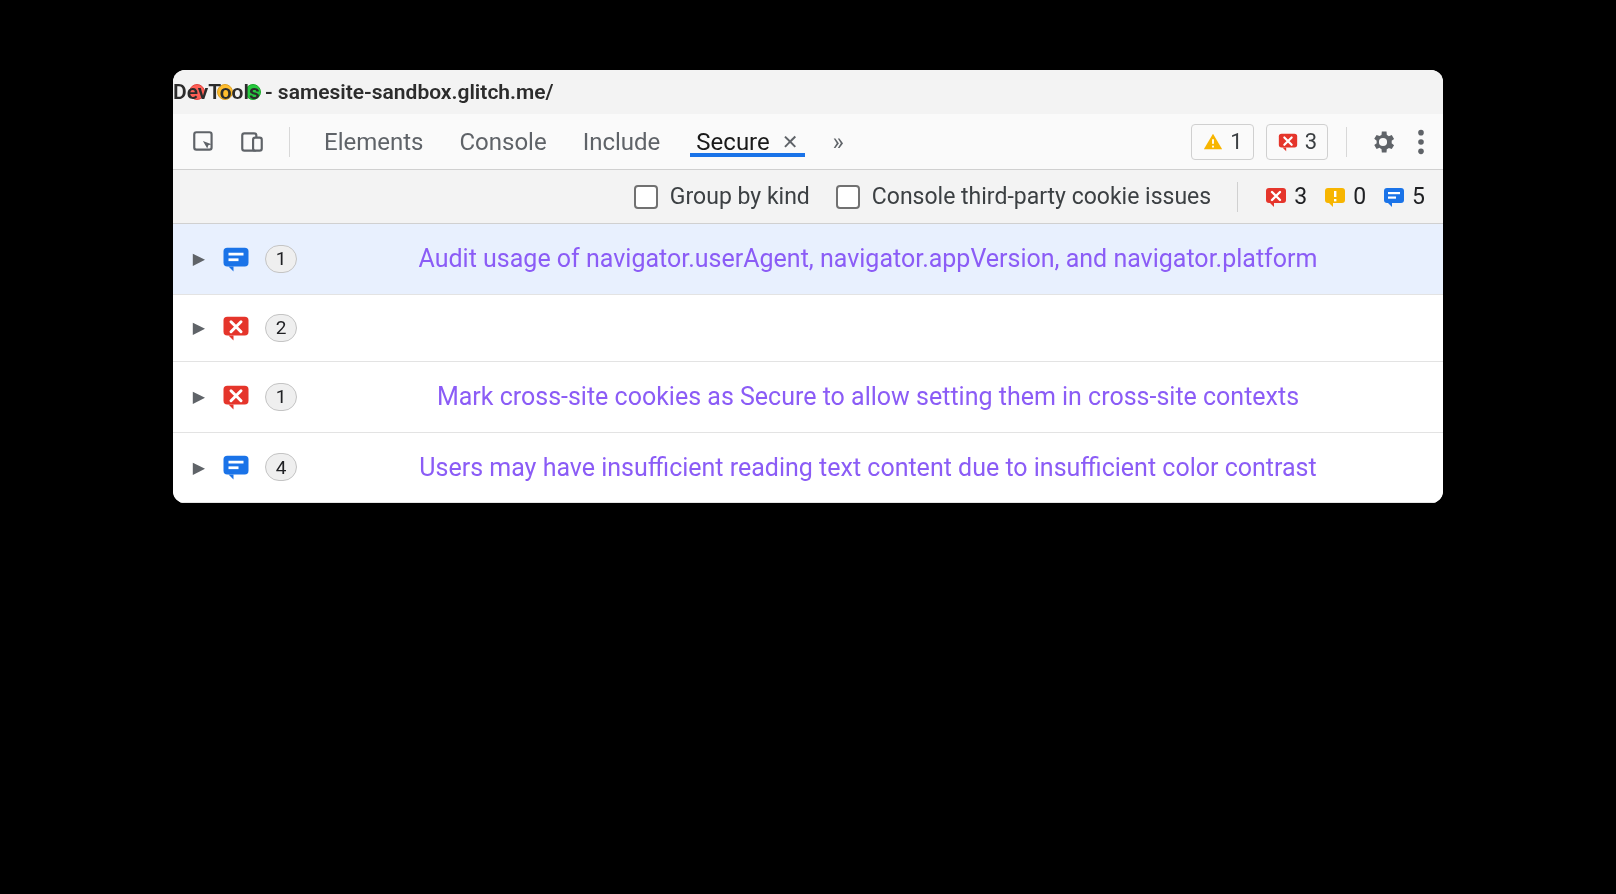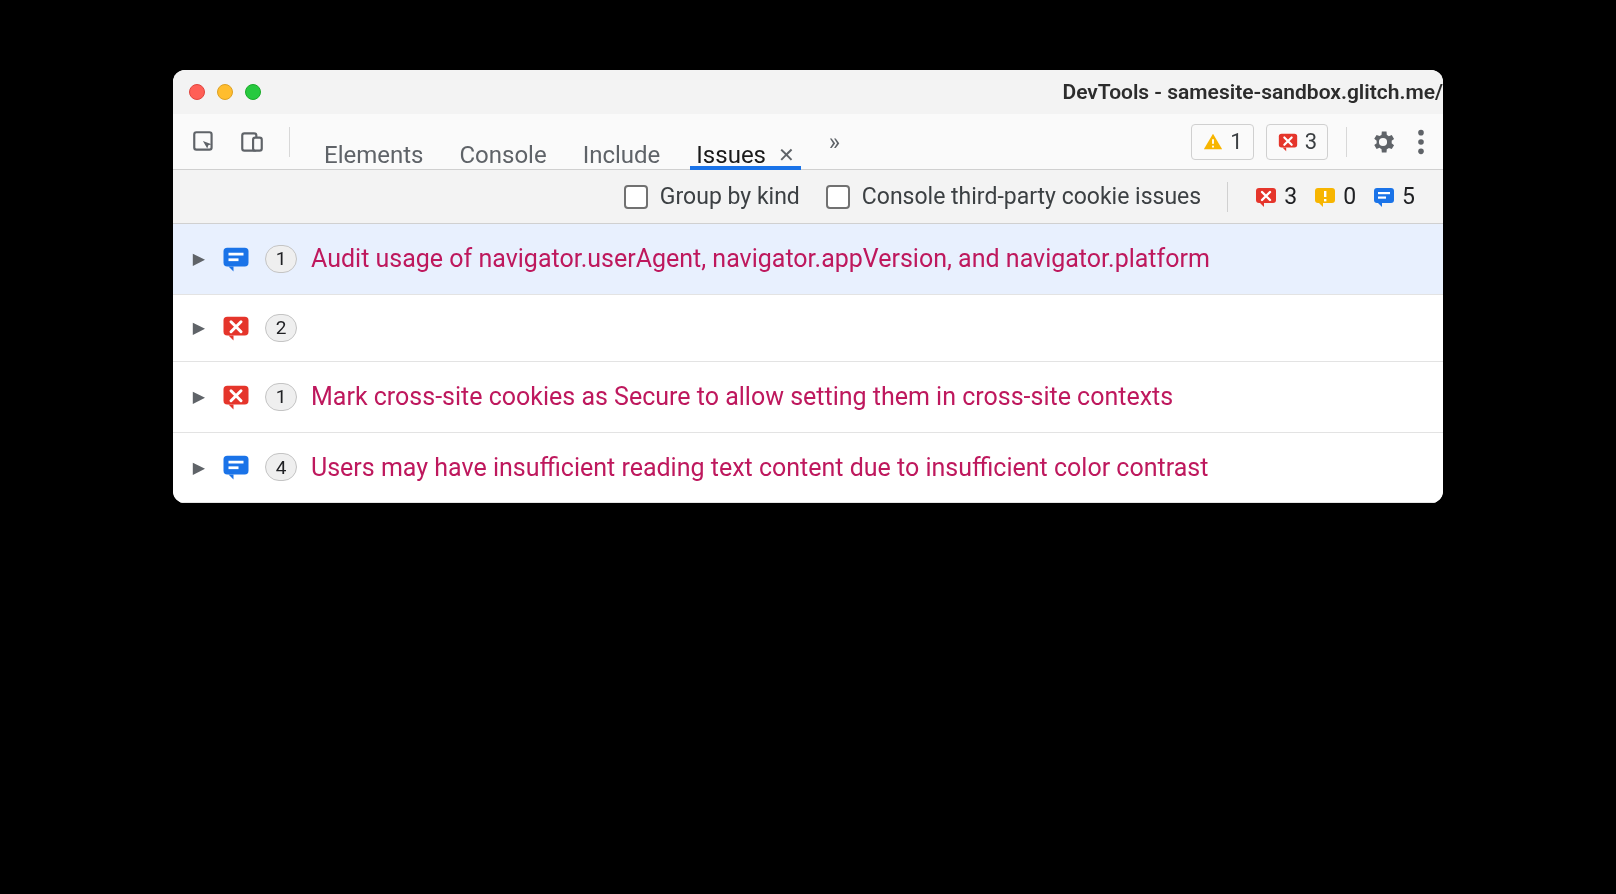--- a/index.html
+++ b/index.html
@@ -26,56 +26,56 @@
     align-items: center;
     padding: 0 16px;
     position: relative;
   }
   .traffic-lights { display: flex; gap: 12px; }
   .tl { width: 16px; height: 16px; border-radius: 50%; }
   .tl.red   { background: #ff5f56; border: 1px solid #e0443e; }
   .tl.amber { background: #ffbd2e; border: 1px solid #dea123; }
   .tl.green { background: #27c93f; border: 1px solid #1aab29; }
   .titlebar .title {
-    position: absolute; left: 0; right: 0; text-align: right;
+    position: absolute; left: 0; right: 0; text-align: left;
     font-size: 21px; font-weight: 600; color: #2c2c2c;
     pointer-events: none;
   }
   .toolbar {
     display: flex; align-items: center;
     height: 56px;
     padding: 0 14px;
     border-bottom: 1px solid #d0d0d0;
     background: #fafafa;
     gap: 10px;
   }
   .tb-left { display:flex; align-items:center; gap:14px; }
   .iconbtn { width: 34px; height: 34px; display:flex; align-items:center; justify-content:center; color:#5f6368; cursor:pointer; }
   .vsep { width:1px; height:30px; background:#d8d8d8; margin: 0 6px; }
-  .tabs { display:flex; align-items:flex-end; gap: 36px; margin-left: 18px; height:100%; }
+  .tabs { display:flex; align-items:center; gap: 36px; margin-left: 18px; height:100%; }
   .tab { display:flex; align-items:center; gap:8px; font-size:24px; color:#5f6368; cursor:pointer; position:relative; }
   .tab.active { color:#1a1a1a; }
   .tab.active::after {
     content:""; position:absolute; left:-6px; right:-6px; bottom:-1px; height:4px; background:#1a73e8;
   }
   .tab-close { font-size: 20px; color:#5f6368; margin-left:4px; cursor:pointer; }
   .chevrons { display:flex; align-items:center; margin-left:24px; color:#5f6368; font-size:24px; cursor:pointer; }
   .spacer { flex:1; }
   .counter-box {
     display:flex; align-items:center; gap:6px;
     border:1px solid #d0d0d0; border-radius:4px;
     padding:2px 10px; height:36px; font-size:22px; color:#3c4043;
     cursor:pointer;
   }
   .right-icons { display:flex; align-items:center; gap:12px; }
   .gear, .kebab { color:#5f6368; cursor:pointer; padding:4px; }
 
   .filterbar {
     display:flex; align-items:center; justify-content:flex-end;
-    height:54px; padding: 0 28px; background:#f3f3f3;
+    height:54px; padding: 0 18px; background:#f3f3f3;
     border-bottom:1px solid #d0d0d0;
     gap: 26px; font-size:23px; color:#3c4043;
   }
   .check { display:flex; align-items:center; gap:12px; cursor:pointer; }
   .checkbox {
     width:24px; height:24px; border:2.5px solid #717171; border-radius:4px; background:#fff;
   }
   .fb-sep { width:1px; height:30px; background:#d0d0d0; }
   .kind-counts { display:flex; align-items:center; gap:16px; font-size:23px; }
   .kc { display:flex; align-items:center; gap:6px; color:#202124; }
@@ -88,21 +88,21 @@
     cursor:pointer;
   }
   .issue.selected { background:#e8f0fe; }
   .caret { color:#5f6368; font-size:16px; width:16px; display:flex; justify-content:center; }
   .badge {
     min-width:32px; height:28px; padding:0 8px;
     border:1px solid #c4c4c4; background:#efefef; border-radius:14px;
     display:flex; align-items:center; justify-content:center;
     font-size:19px; color:#202124;
   }
-  .issue-title { font-size:25px; color:#be185d; line-height:1.35; flex:1; }
+  .issue-title { font-size:25px; color:#8b5cf6; line-height:1.35; flex:1;text-align:center; }
 
   
   svg { display:block; }
 </style>
 </head>
 <body>
 
 <div class="window">
 
   <div class="titlebar">
@@ -135,21 +135,21 @@
       <div class="tab">
         <span>Elements</span>
       </div>
       <div class="tab">
         <span>Console</span>
       </div>
       <div class="tab">
         <span>Include</span>
       </div>
       <div class="tab active">
-        <span>Issues</span>
+        <span>Secure</span>
         <span class="tab-close">✕</span>
       </div>
     </div>
 
     <div class="chevrons">»</div>
 
     <div class="spacer"></div>
 
     <div class="right-icons">
       <div class="counter-box">

